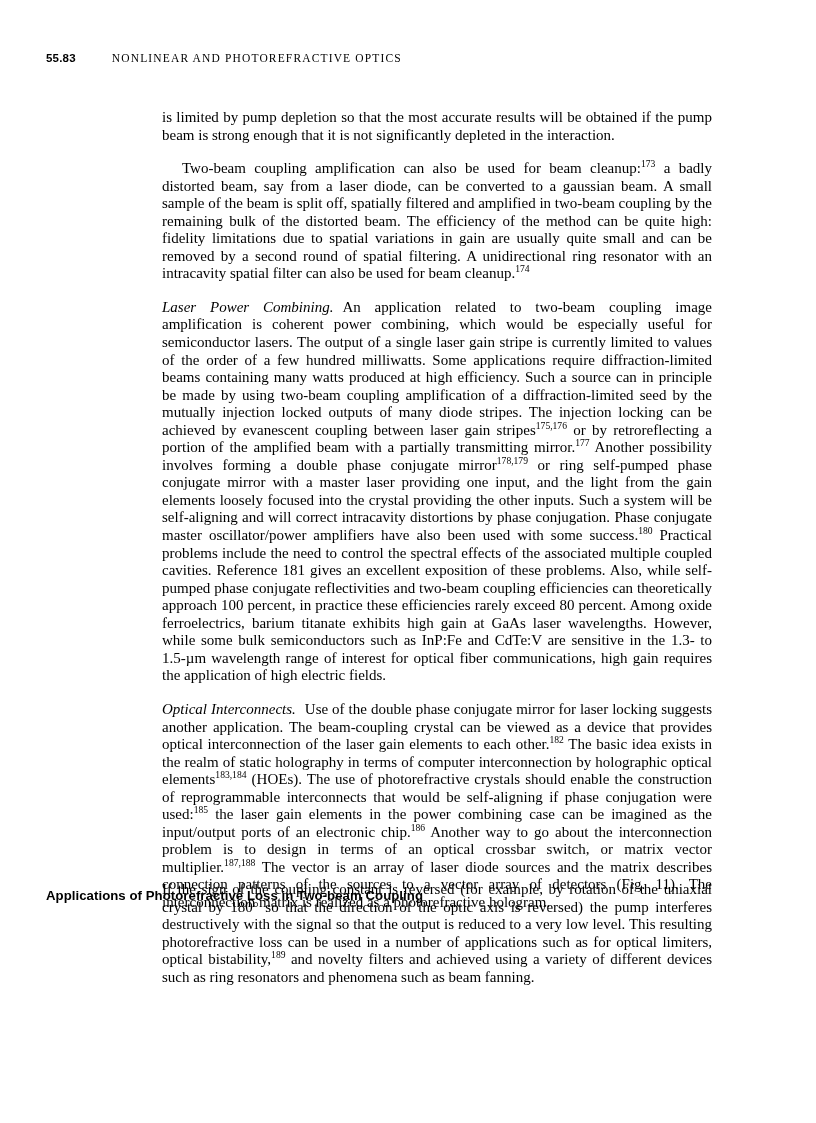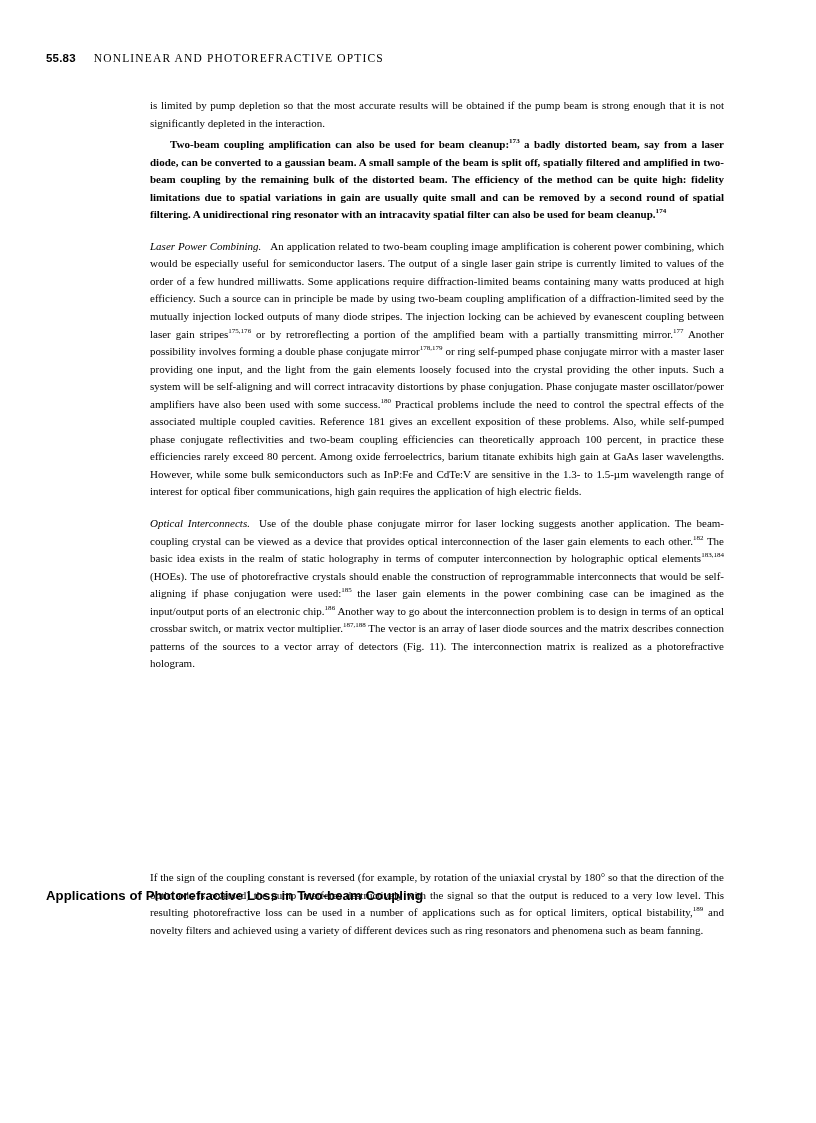--- a/index.html
+++ b/index.html
@@ -29,43 +29,42 @@
   .folio {
     font-family: "Liberation Sans", "DejaVu Sans", sans-serif;
     font-weight: bold;
     font-size: 11.5px;
     letter-spacing: 0.2px;
   }
   .head-title {
     font-family: "Liberation Serif", "DejaVu Serif", serif;
     font-size: 11.5px;
     letter-spacing: 1.15px;
-    margin-left: 18px;
+    margin-left: 36px;
   }
 
   
   .textblock {
     position: absolute;
     left: 146px;
     top: 93px;
     width: 582px;
   }
 
   p.body {
-    margin: 4px;
-    font-size: 11px;
+    margin: 16px;
+    font-size: 15px;
     line-height: 17.55px;
     text-align: justify;
     text-justify: inter-word;
     -webkit-hyphens: none;
     hyphens: none;
   }
   p.body.indent {
     text-indent: 20px;
-    font-weight: bold;
   }
   p.gap {
     margin-top: 14px;
   }
 
   .runin {
     font-weight: normal;
     font-style: italic;
   }
   .runin-space {

